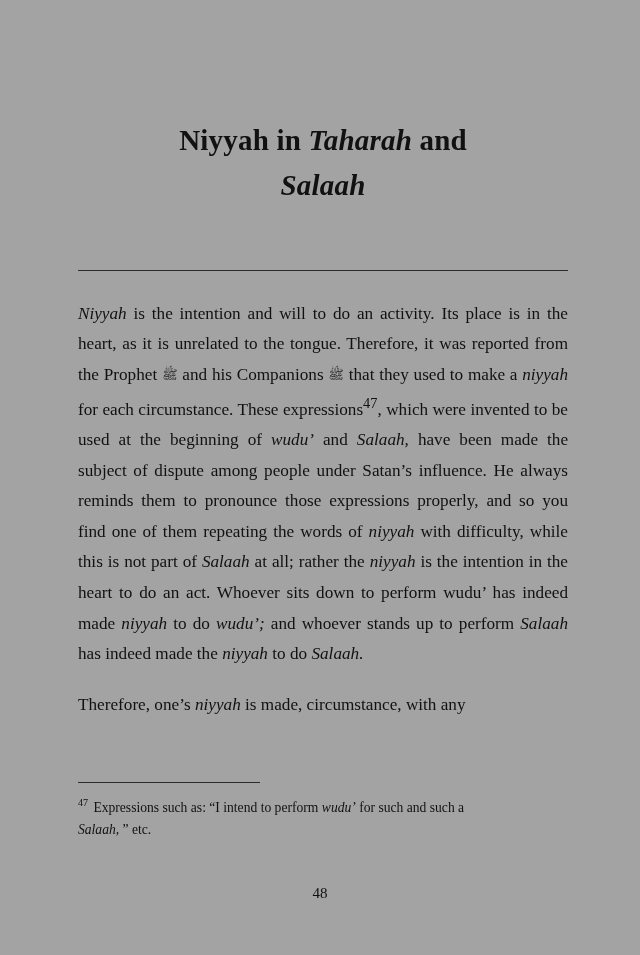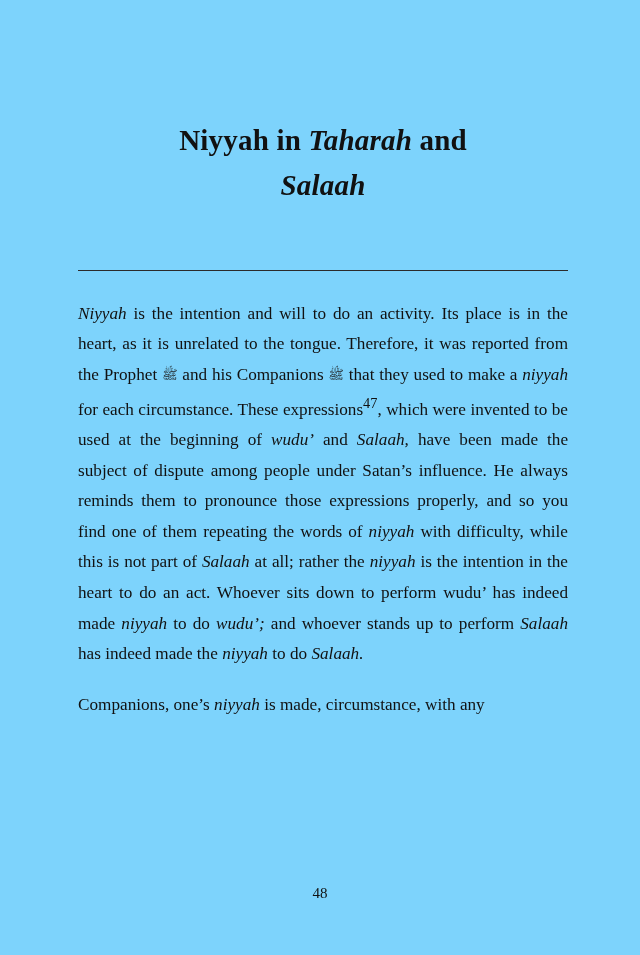--- a/index.html
+++ b/index.html
@@ -11,21 +11,21 @@
     width: 640px;
     height: 955px;
     font-family: "Liberation Serif", serif;
     color: #111111;
     overflow: hidden;
   }
   .page {
     position: relative;
     width: 640px;
     height: 955px;
-    background: #7dd3fc;
+    background: #a3a3a3;
   }
   .content {
     position: absolute;
     left: 78px;
     top: 0;
     width: 490px;
     height: 955px;
   }
   .page-title {
     margin: 0;
@@ -110,18 +110,22 @@
       <span>
         <span>Niyyah in </span><span class="it">Taharah</span><span> and</span>
       </span><br>
       <span class="it">Salaah</span>
     </h1>
 
     <hr class="title-rule">
 
     <p class="body-text"><span class="it">Niyyah</span><span> is the intention and will to do an activity. Its place is in the heart, as it is unrelated to the tongue. Therefore, it was reported from the Prophet </span><span class="glyph">ﷺ</span><span> and his Companions </span><span class="glyph">ﷺ</span><span> that they used to make a </span><span class="it">niyyah</span><span> for each circumstance. These expressions</span><sup>47</sup><span>, which were invented to be used at the beginning of </span><span class="it">wudu’</span><span> and </span><span class="it">Salaah,</span><span> have been made the subject of dispute among people under Satan’s influence. He always reminds them to pronounce those expressions properly, and so you find one of them repeating the words of </span><span class="it">niyyah</span><span> with difficulty, while this is not part of </span><span class="it">Salaah</span><span> at all; rather the </span><span class="it">niyyah</span><span> is the intention in the heart to do an act. Whoever sits down to perform wudu’ has indeed made </span><span class="it">niyyah</span><span> to do </span><span class="it">wudu’;</span><span> and whoever stands up to perform </span><span class="it">Salaah</span><span> has indeed made the </span><span class="it">niyyah</span><span> to do </span><span class="it">Salaah.</span></p>
 
-    <p class="body-text"><span>Companions, one’s </span><span class="it">niyyah</span><span> is made, circumstance, with any</span></p>
+    <p class="body-text"><span>Therefore, one’s </span><span class="it">niyyah</span><span> is made, circumstance, with any</span></p>
   </div>
 
+  <div class="footnote-area">
+    <hr class="footnote-rule">
+    <p class="footnote"><sup>47</sup><span> Expressions such as: “I intend to perform </span><span class="it">wudu’</span><span> for such and such a </span><span class="it">Salaah,</span><span> ” etc.</span></p>
+  </div>
 
   <div class="folio">48</div>
 </div>
 
 </body></html>

